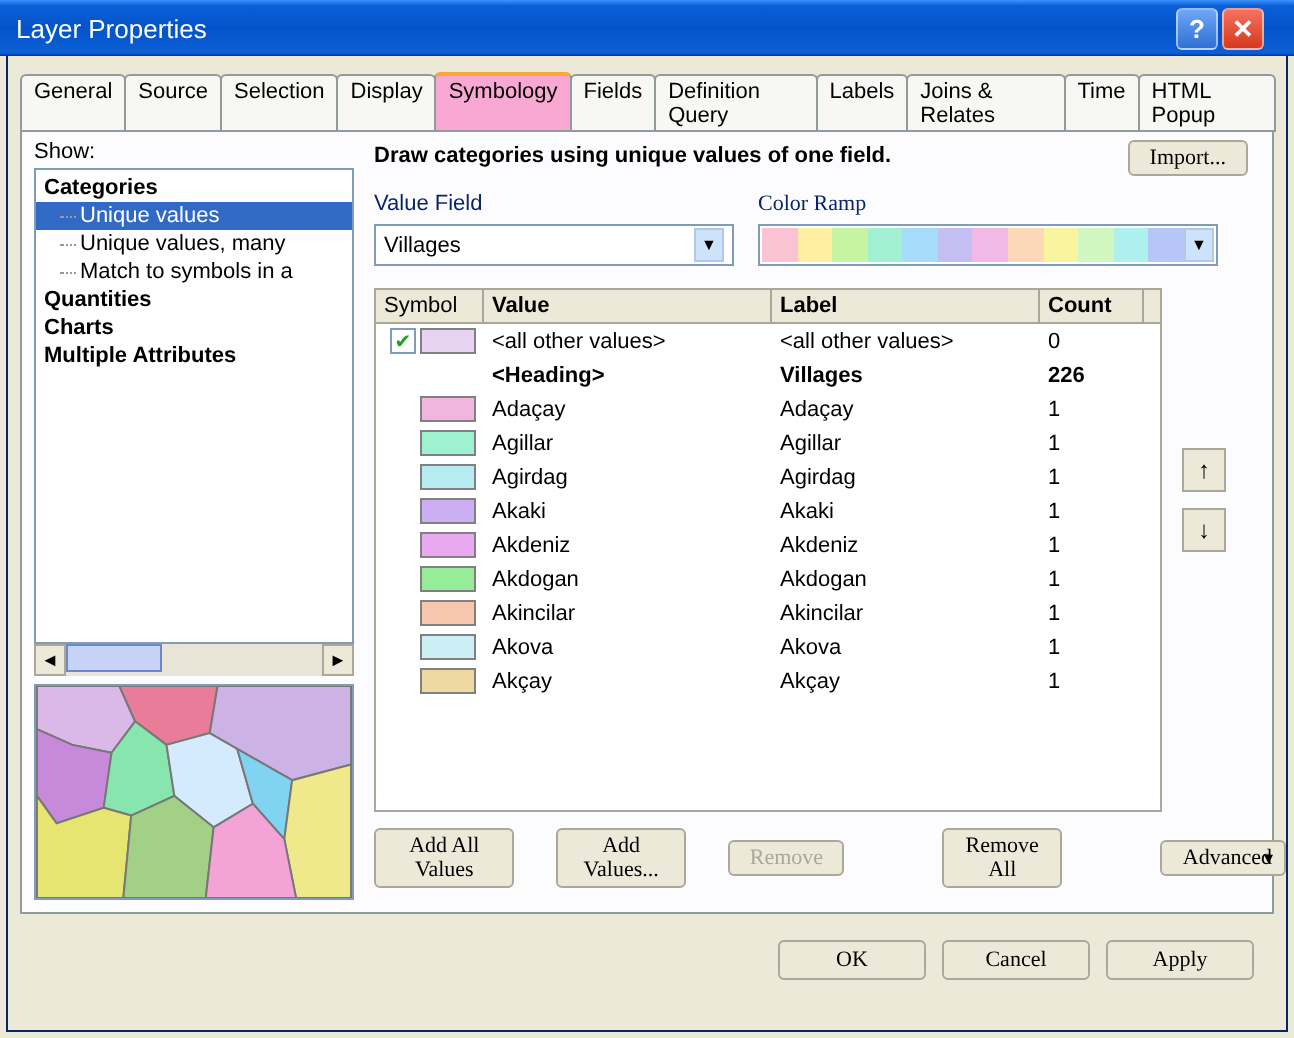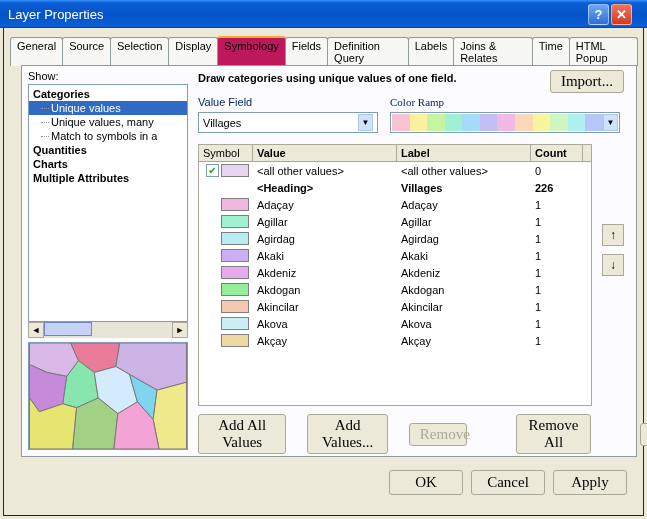--- a/index.html
+++ b/index.html
@@ -40,25 +40,25 @@
     display:flex; padding: 8px 6px 0 6px; gap:0;
   }
   .tab {
     border:1px solid #919b9c; border-bottom:none;
     background:#f7f7f3; padding:2px 6px; font-size:11px;
     border-top-left-radius:3px; border-top-right-radius:3px;
     position:relative; top:1px; margin-right:-1px;
     cursor:default;
   }
   .tab.active {
-    background:#be185d; z-index:2; top:0; padding-bottom:3px;
+    background:#f9a8d4; z-index:2; top:0; padding-bottom:3px;
     border-top:2px solid #f8a938;
   }
   .tabpanel {
-    margin:0 6px 6px 17px; background:#fcfcfe;
+    margin:0 6px 6px 6px; background:#fcfcfe;
     border:1px solid #919b9c; height:392px; position:relative;padding-left:34px;
   }
   .show-label { position:absolute; left:6px; top:4px; }
   .show-list {
     position:absolute; left:6px; top:18px; width:160px; height:238px;
     background:white; border:1px solid #7f9db9; overflow:hidden;
     padding:2px 0;
   }
   .show-list .bold { font-weight:bold; padding:1px 4px; }
   .show-list .sub { padding:1px 4px 1px 22px; position:relative; }
@@ -79,21 +79,21 @@
   .show-scroll .thumb { position:absolute; left:0; top:0; width:48px; height:14px; background:#c6d3f7; border:1px solid #6e87c8; margin-top:0; }
   .preview {
     position:absolute; left:6px; top:276px; width:160px; height:108px;
     border:1px solid #7f9db9; background:white; overflow:hidden;
   }
   .preview svg { width:100%; height:100%; display:block; }
   .desc { position:absolute; left:176px; top:6px; font-weight:bold; }
   .import-btn { position:absolute; right:12px; top:4px; }
   .btn {
     background:#ece9d8; border:1px solid #aca899; border-radius:3px;
-    padding:2px 10px; font-family:Tahoma; font-size:15px; cursor:default;
+    padding:2px 10px; font-family:Tahoma; font-size:11px; cursor:default;
     min-width:58px; text-align:center;
   }
   .btn.disabled { color:#aca899; }
   .vfield-label { position:absolute; left:176px; top:30px; color:#0a246a; }
   .vfield-label::before, .cramp-label::before {
     content:""; position:absolute; top:6px; height:1px; background:#a9b7c9;
   }
   .vfield-sel {
     position:absolute; left:176px; top:46px; width:180px; height:21px;
     background:white; border:1px solid #7f9db9; display:flex; align-items:center;

